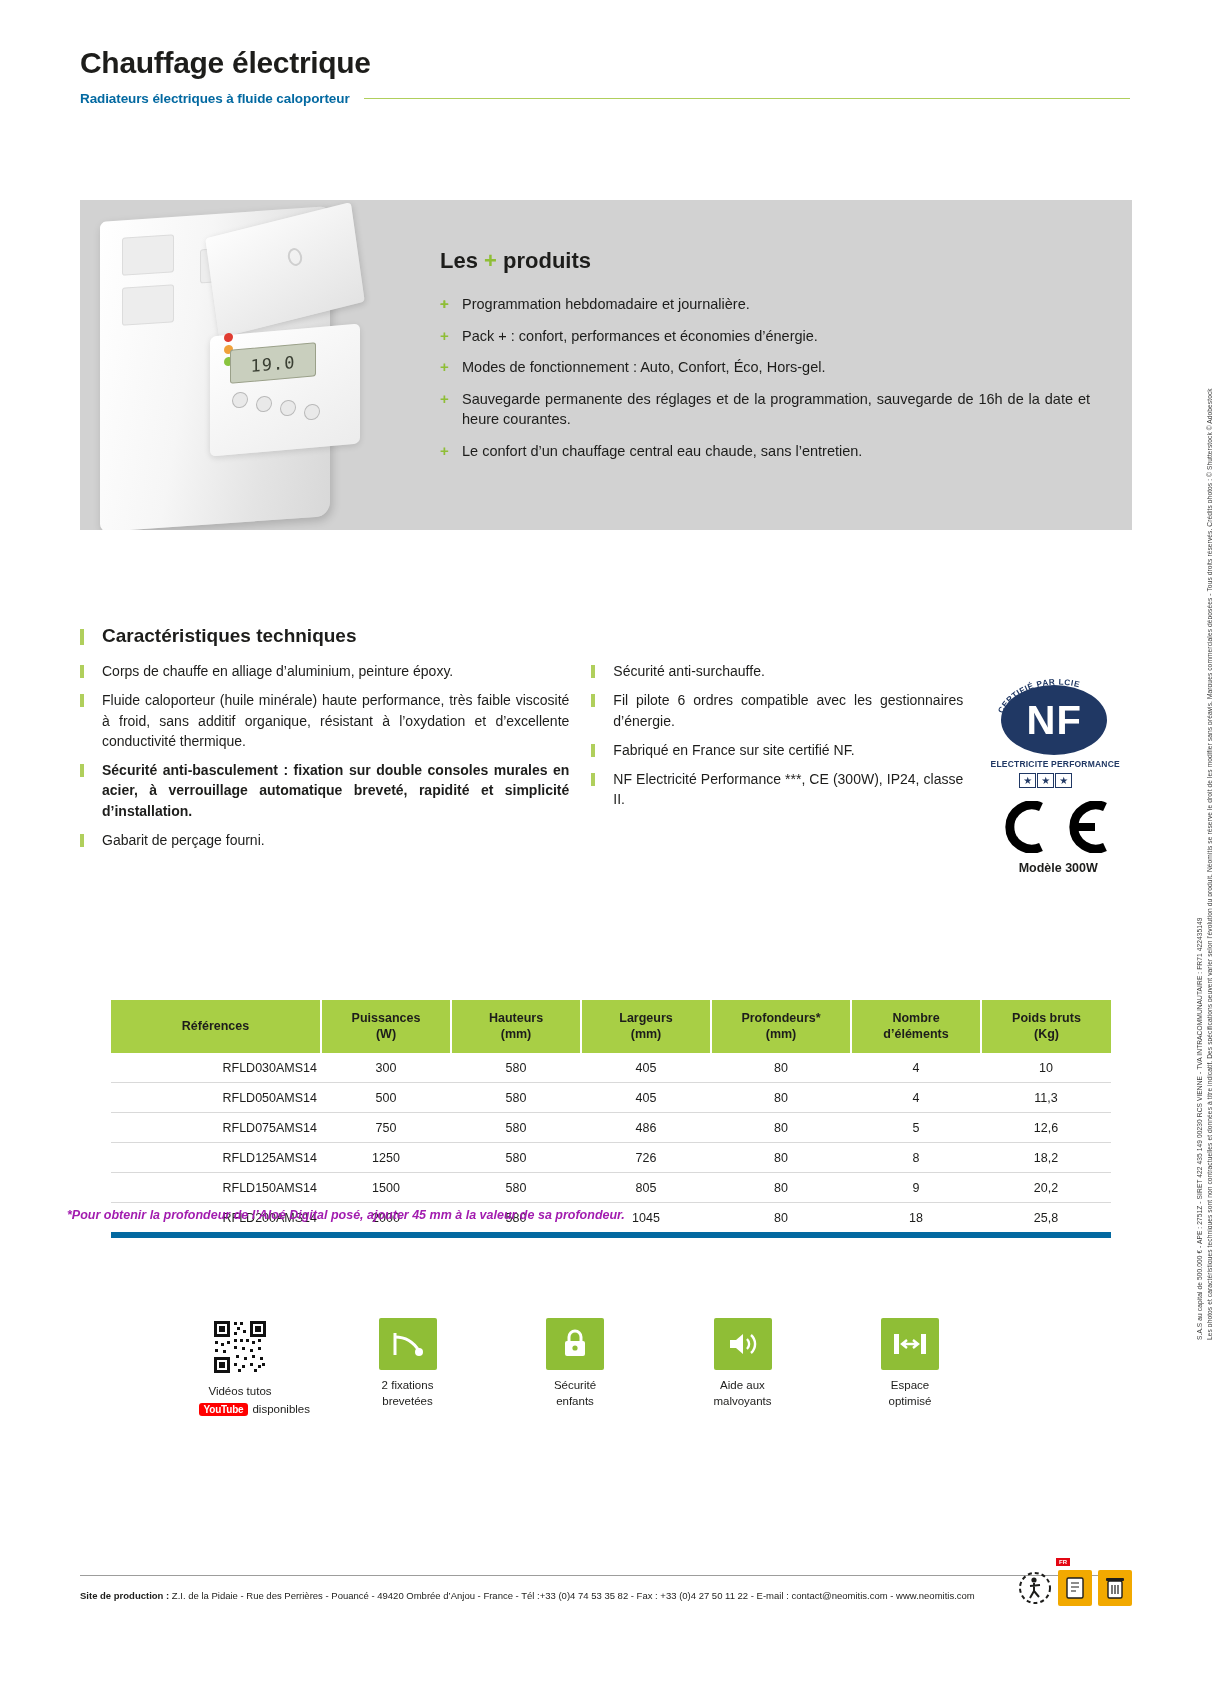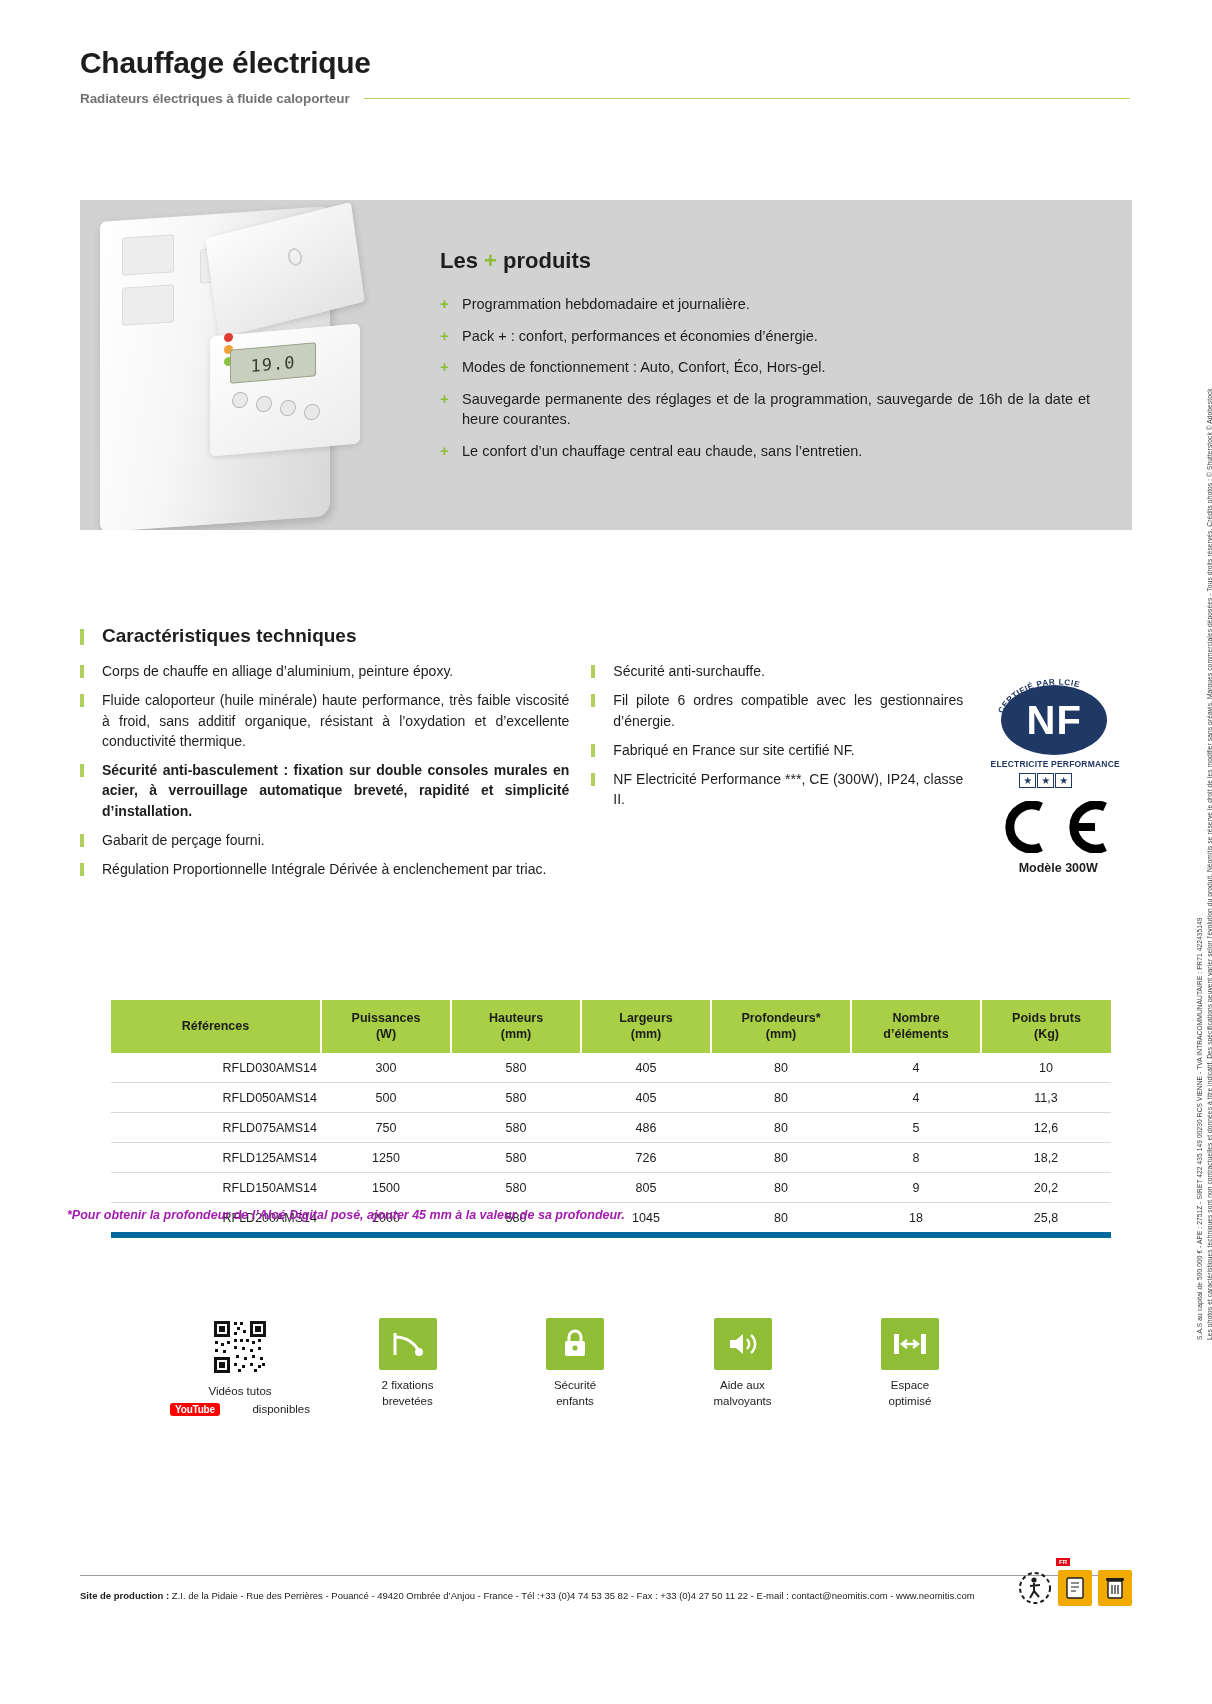--- a/index.html
+++ b/index.html
@@ -13,21 +13,21 @@
   .page { position: relative; width: 1212px; height: 1704px; }
 
   
   .header { position: absolute; left: 80px; top: 46px; width: 1050px; }
   .header h1 {
     font-size: 30px; font-weight: bold; letter-spacing: -0.3px;
     color: #1d1d1b; line-height: 1.1;
   }
   .subrow { display: flex; align-items: center; gap: 14px; margin-top: 12px; }
   .subtitle {
-    font-size: 13.5px; font-weight: bold; color: #737373;
+    font-size: 13.5px; font-weight: bold; color: #0369a1;
     white-space: nowrap; letter-spacing: -0.1px;
   }
   .subrule { flex: 1; height: 1.5px; background: #b0cf5c; }
 
   
   .hero {
     position: absolute; left: 80px; top: 200px;
     width: 1052px; height: 330px;
     background: #d2d2d2;
   }
@@ -194,21 +194,21 @@
     display: flex; justify-content: space-between;
   }
   .feat { width: 140px; text-align: center; }
   .feat-box {
     width: 58px; height: 52px; margin: 0 auto 8px;
     background: #8fbe36; border-radius: 2px;
     display: flex; align-items: center; justify-content: center;
   }
   .feat-box.qr { background: #ffffff; width: 64px; height: 58px; }
   .feat-label { font-size: 11.5px; line-height: 1.35; color: #1d1d1b; }
-  .yt-row { display: flex; align-items: center; justify-content: space-between; gap: 17px; margin-top: 2px; }
+  .yt-row { display: flex; align-items: center; justify-content: flex-end; gap: 4px; margin-top: 2px; }
   .yt-logo {
     background: #ff0000; color: #ffffff; font-weight: bold;
     font-size: 10px; padding: 1px 5px; border-radius: 3px; letter-spacing: -0.2px;
   }
 
   
   .side-legal {
     position: absolute; right: 16px; top: 340px;
     width: 1000px;
     transform: rotate(-90deg); transform-origin: right top;
@@ -300,21 +300,20 @@
     </div>
 
     <div class="carac-cols">
 
       <div class="col-left">
         <ul class="c-list">
           <li><span class="cbar"></span><span>Corps de chauffe en alliage d’aluminium, peinture époxy.</span></li>
           <li><span class="cbar"></span><span>Fluide caloporteur (huile minérale) haute performance, très faible viscosité à froid, sans additif organique, résistant à l’oxydation et d’excellente conductivité thermique.</span></li>
           <li class="bold"><span class="cbar"></span><span>Sécurité anti-basculement : fixation sur double consoles murales en acier, à verrouillage automatique breveté, rapidité et simplicité d’installation.</span></li>
           <li><span class="cbar"></span><span>Gabarit de perçage fourni.</span></li>
-          <li><span class="cbar"></span><span>Régulation Proportionnelle Intégrale Dérivée à enclenchement par triac.</span></li>
         </ul>
       </div>
 
       <div class="col-right">
         <ul class="c-list">
           <li><span class="cbar"></span><span>Sécurité anti-surchauffe.</span></li>
           <li><span class="cbar"></span><span>Fil pilote 6 ordres compatible avec les gestionnaires d’énergie.</span></li>
           <li><span class="cbar"></span><span>Fabriqué en France sur site certifié NF.</span></li>
           <li><span class="cbar"></span><span>NF Electricité Performance ***, CE (300W), IP24, classe II.</span></li>
         </ul>

